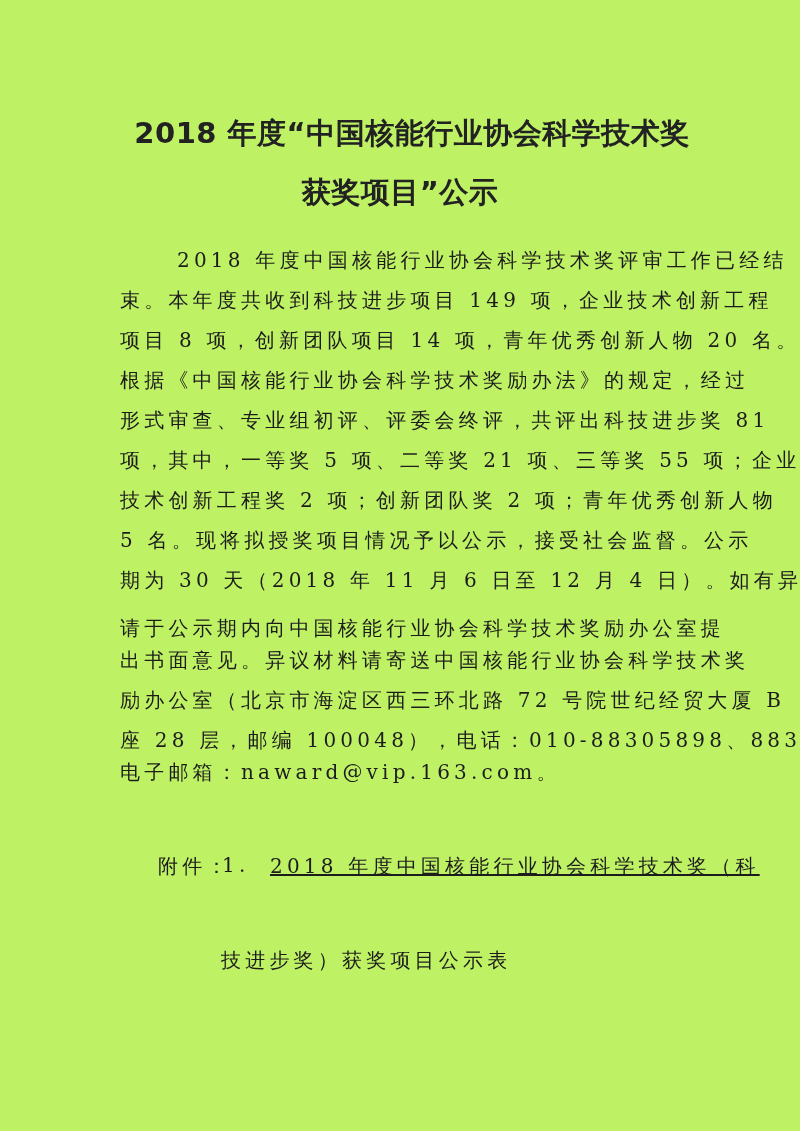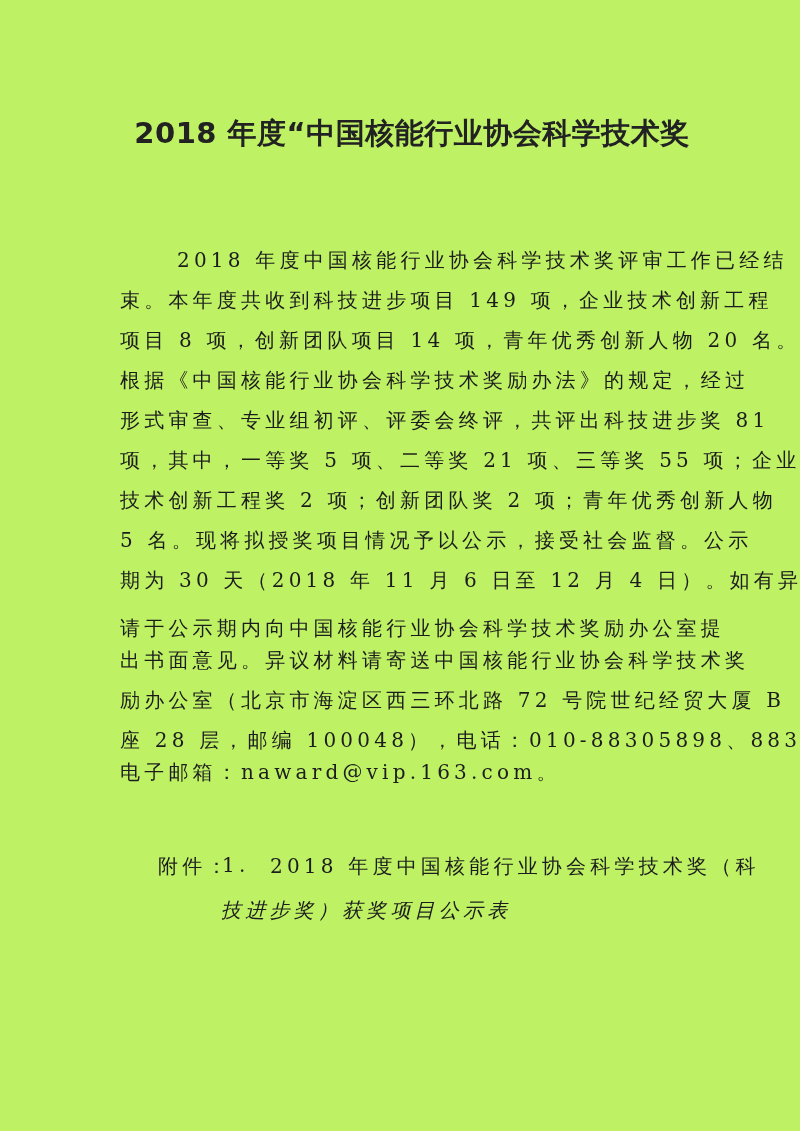--- a/index.html
+++ b/index.html
@@ -59,20 +59,21 @@
       white-space: nowrap;
       letter-spacing: 4.2px;
     }
   </style>
 </head>
 <body>
 
 <div class="page">
 
   <div class="title-line l1">2018 年度“中国核能行业协会科学技术奖</div>
+  <div class="title-line l2">获奖项目”公示</div>
 
   <div class="body-text" style="top:247px;">
     <div class="line indent" style="top:0px;margin-left:28px;">2018 年度中国核能行业协会科学技术奖评审工作已经结</div>
     <div class="line" style="top:40px;">束。本年度共收到科技进步项目 149 项，企业技术创新工程</div>
     <div class="line" style="top:80px;">项目 8 项，创新团队项目 14 项，青年优秀创新人物 20 名。</div>
     <div class="line" style="top:120px;">根据《中国核能行业协会科学技术奖励办法》的规定，经过</div>
     <div class="line" style="top:160px;">形式审查、专业组初评、评委会终评，共评出科技进步奖 81</div>
     <div class="line" style="top:200px;">项，其中，一等奖 5 项、二等奖 21 项、三等奖 55 项；企业</div>
     <div class="line" style="top:240px;">技术创新工程奖 2 项；创新团队奖 2 项；青年优秀创新人物</div>
     <div class="line" style="top:280px;">5 名。现将拟授奖项目情况予以公示，接受社会监督。公示</div>
@@ -80,17 +81,17 @@
     <div class="line" style="top:368px;">请于公示期内向中国核能行业协会科学技术奖励办公室提</div>
     <div class="line" style="top:400px;">出书面意见。异议材料请寄送中国核能行业协会科学技术奖</div>
     <div class="line" style="top:440px;">励办公室（北京市海淀区西三环北路 72 号院世纪经贸大厦 B</div>
     <div class="line" style="top:480px;">座 28 层，邮编 100048），电话：010-88305898、88305895，</div>
     <div class="line" style="top:512px;">电子邮箱：naward@vip.163.com。</div>
   </div>
 
   <div>
     <span class="attach" style="left:158px; top:853px;">附件：</span>
     <span class="attach" style="left:222px; top:853px;">1.</span>
-    <span class="attach" style="left:270px; top:853px;">2018 年度中国核能行业协会科学技术奖（科</span>
-    <span class="attach" style="left:221px; top:897px;font-style:italic;">技进步奖）获奖项目公示表</span>
+    <span class="attach" style="left:270px; top:853px;text-decoration:underline;">2018 年度中国核能行业协会科学技术奖（科</span>
+    <span class="attach" style="left:221px; top:947px;">技进步奖）获奖项目公示表</span>
   </div>
 
 </div>
 
 </body></html>

